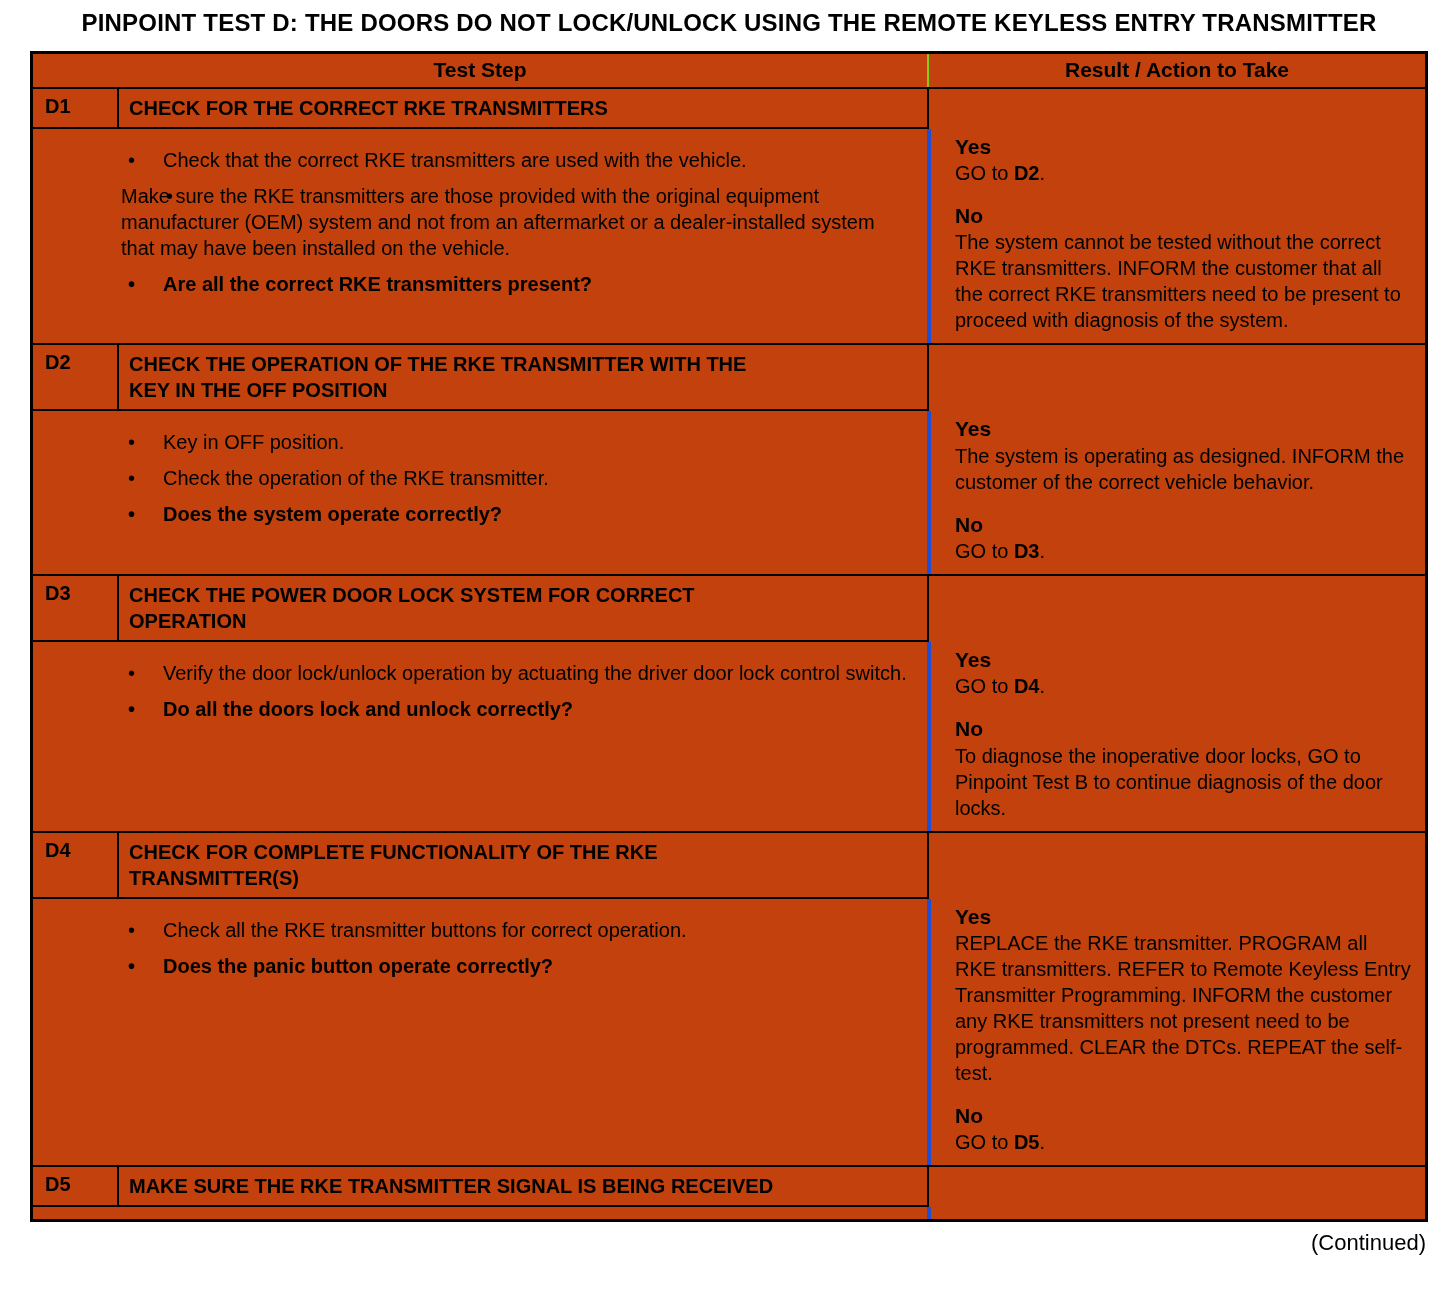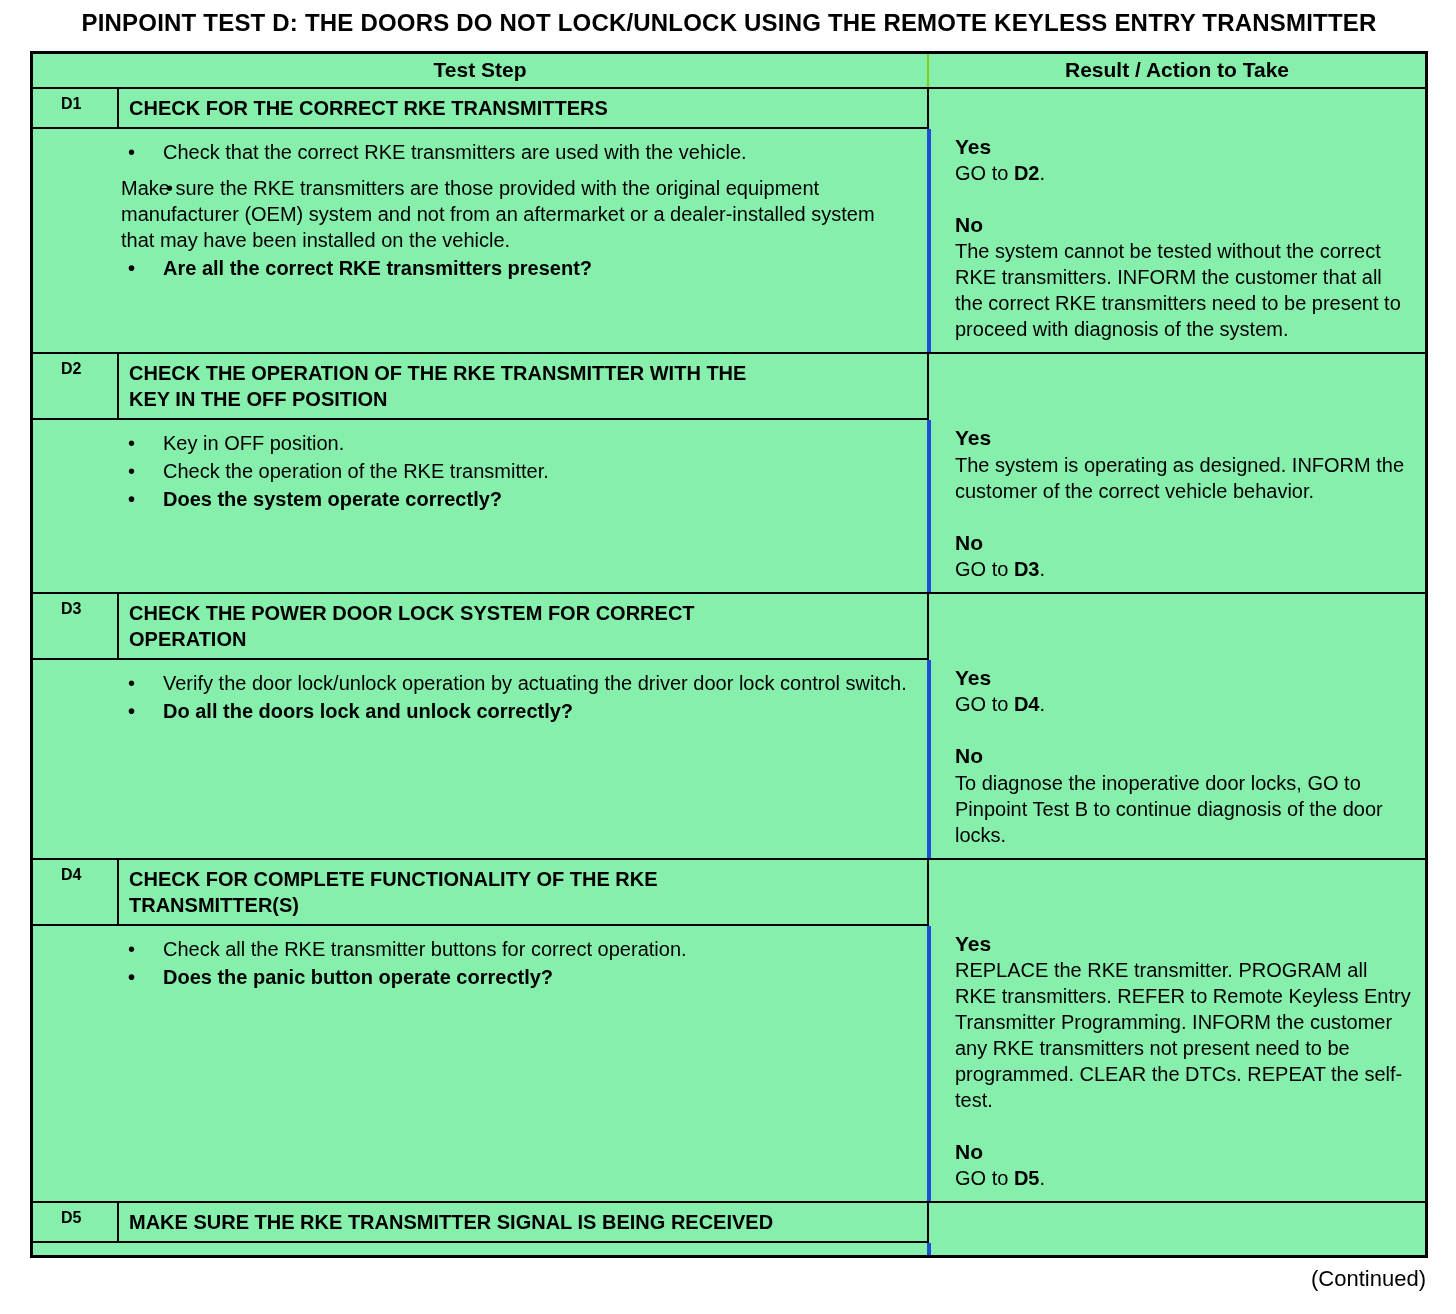--- a/index.html
+++ b/index.html
@@ -17,21 +17,21 @@
     font-size: 24px;
     line-height: 1.28;
     text-align: center;
     max-width: 1340px;
     margin: 2px auto 12px auto;
     letter-spacing: 0.2px;
   }
 
   .pp-table {
     border: 3px solid #000;
-    background: #86efac;
+    background: #c2410c;
   }
 
   
   .head-row {
     display: grid;
     grid-template-columns: 1fr 498px;
     border-bottom: 2px solid #000;
   }
   .head-cell {
     font-weight: bold;
@@ -46,22 +46,22 @@
     display: grid;
     grid-template-columns: 86px 1fr 498px;
   }
   .test-row + .test-row { border-top: 2px solid #000; }
 
   .cell-id {
     grid-column: 1; grid-row: 1;
     border-right: 2px solid #000;
     border-bottom: 2px solid #000;
     font-weight: bold;
-    font-size: 16px;
-    padding: 6px 6px 6px 28px;
+    font-size: 20px;
+    padding: 6px 6px 6px 12px;
   }
   .cell-title {
     grid-column: 2; grid-row: 1;
     border-bottom: 2px solid #000;
     font-weight: bold;
     font-size: 20px;
     line-height: 1.3;
     padding: 6px 140px 6px 10px;
   }
   .cell-spacer {
@@ -76,30 +76,30 @@
   }
   .cell-result {
     grid-column: 3; grid-row: 2;
     border-left: 4px solid #1d4ed8;
     font-size: 20px;
     line-height: 1.3;
     padding: 2px 12px 10px 24px;
   }
 
   
-  .step { position: relative; margin-top: 2px; }
+  .step { position: relative; margin-top: 10px; }
   .step.l1 { padding-left: 130px; }
   .step.l1::before { content: "\2022"; position: absolute; left: 95px; }
   .step.l2 { padding-left: 88px; margin: 10px 0 2px 0; }
   .step.l2::before { content: "\2022"; position: absolute; left: 133px; }
   .step.bold { font-weight: bold; }
 
   
   .res-block { margin-top: 2px; }
-  .res-block + .res-block { margin-top: 25px; }
+  .res-block + .res-block { margin-top: 16px; }
   .res-label { font-weight: bold; font-size: 21px; }
   .res-text { font-size: 20px; }
   .bold { font-weight: bold; }
 
   .continued {
     text-align: right;
     font-size: 22px;
     margin-top: 8px;
     padding-right: 2px;
   }

